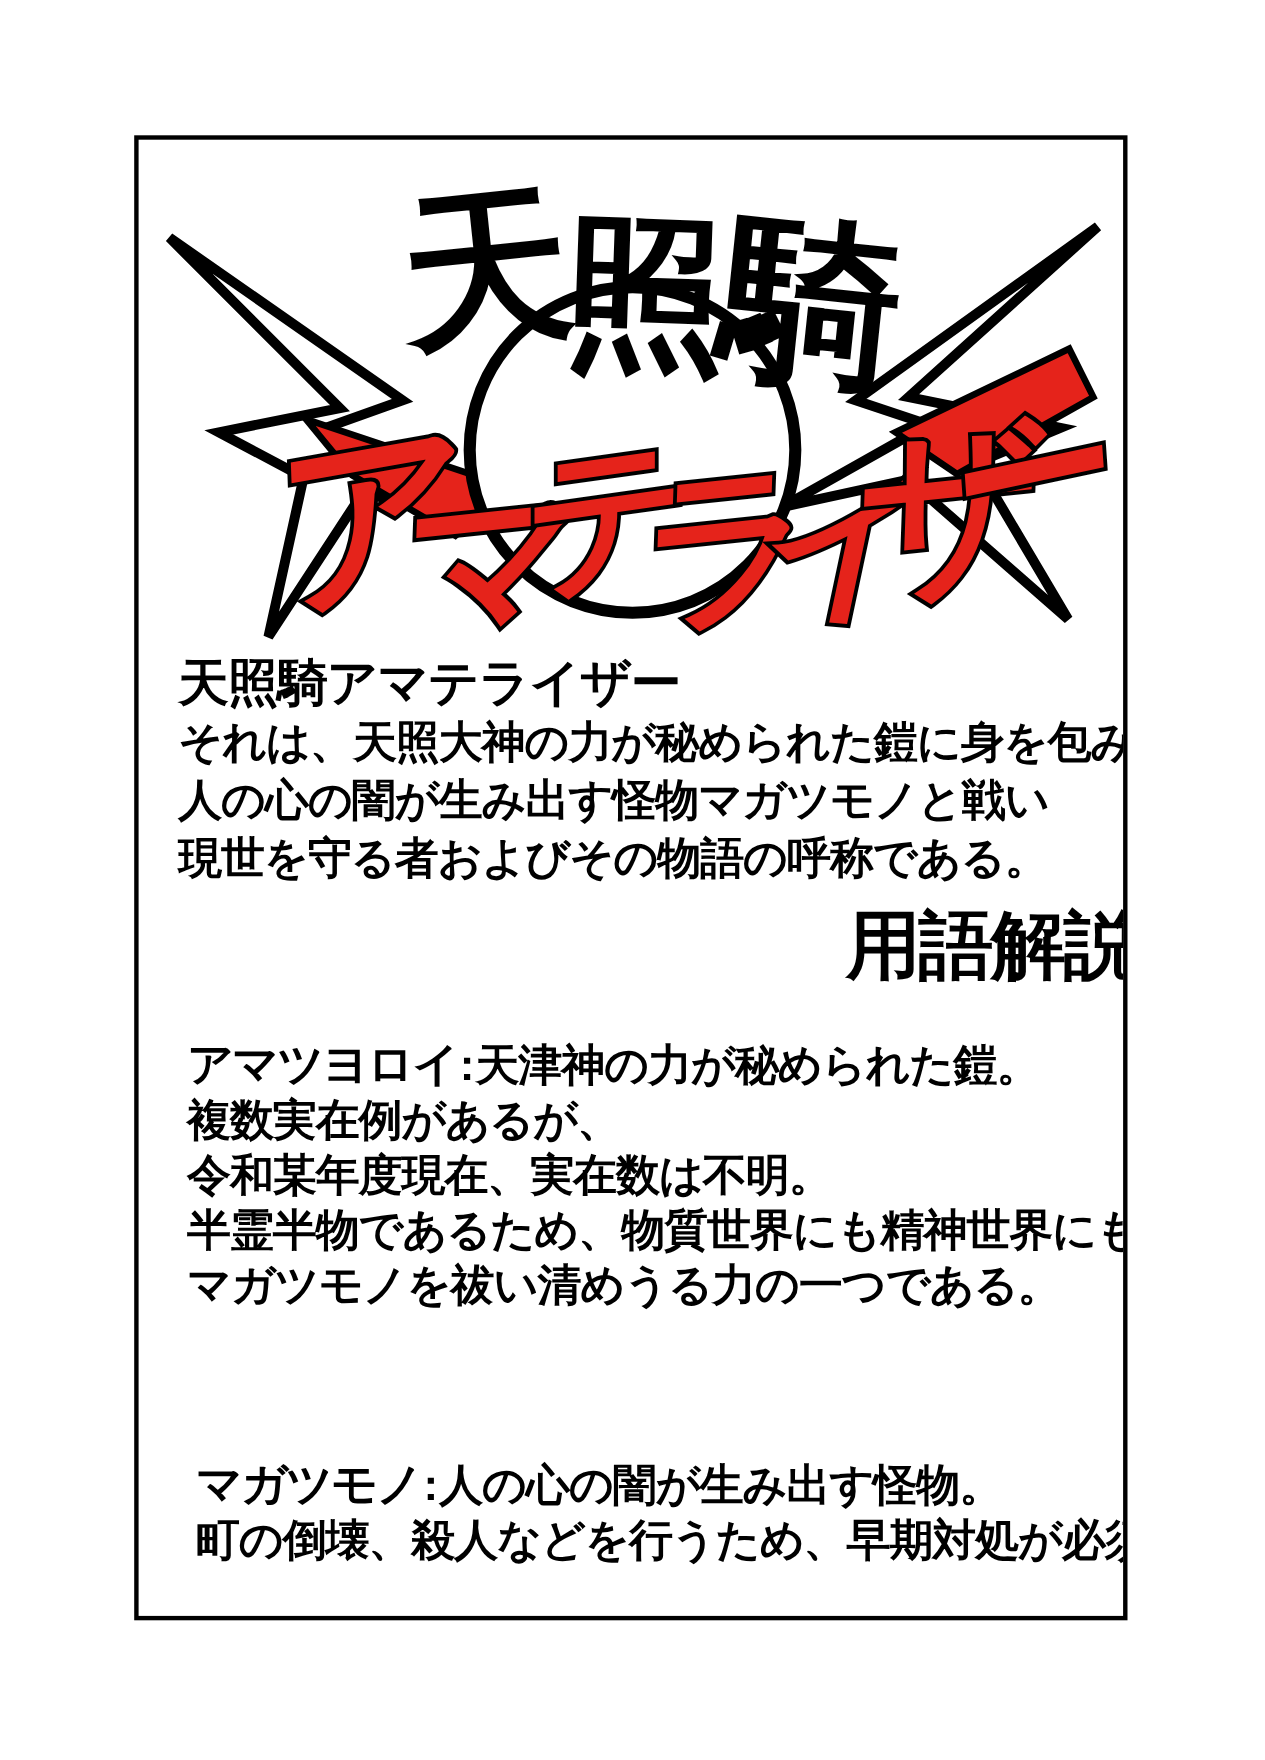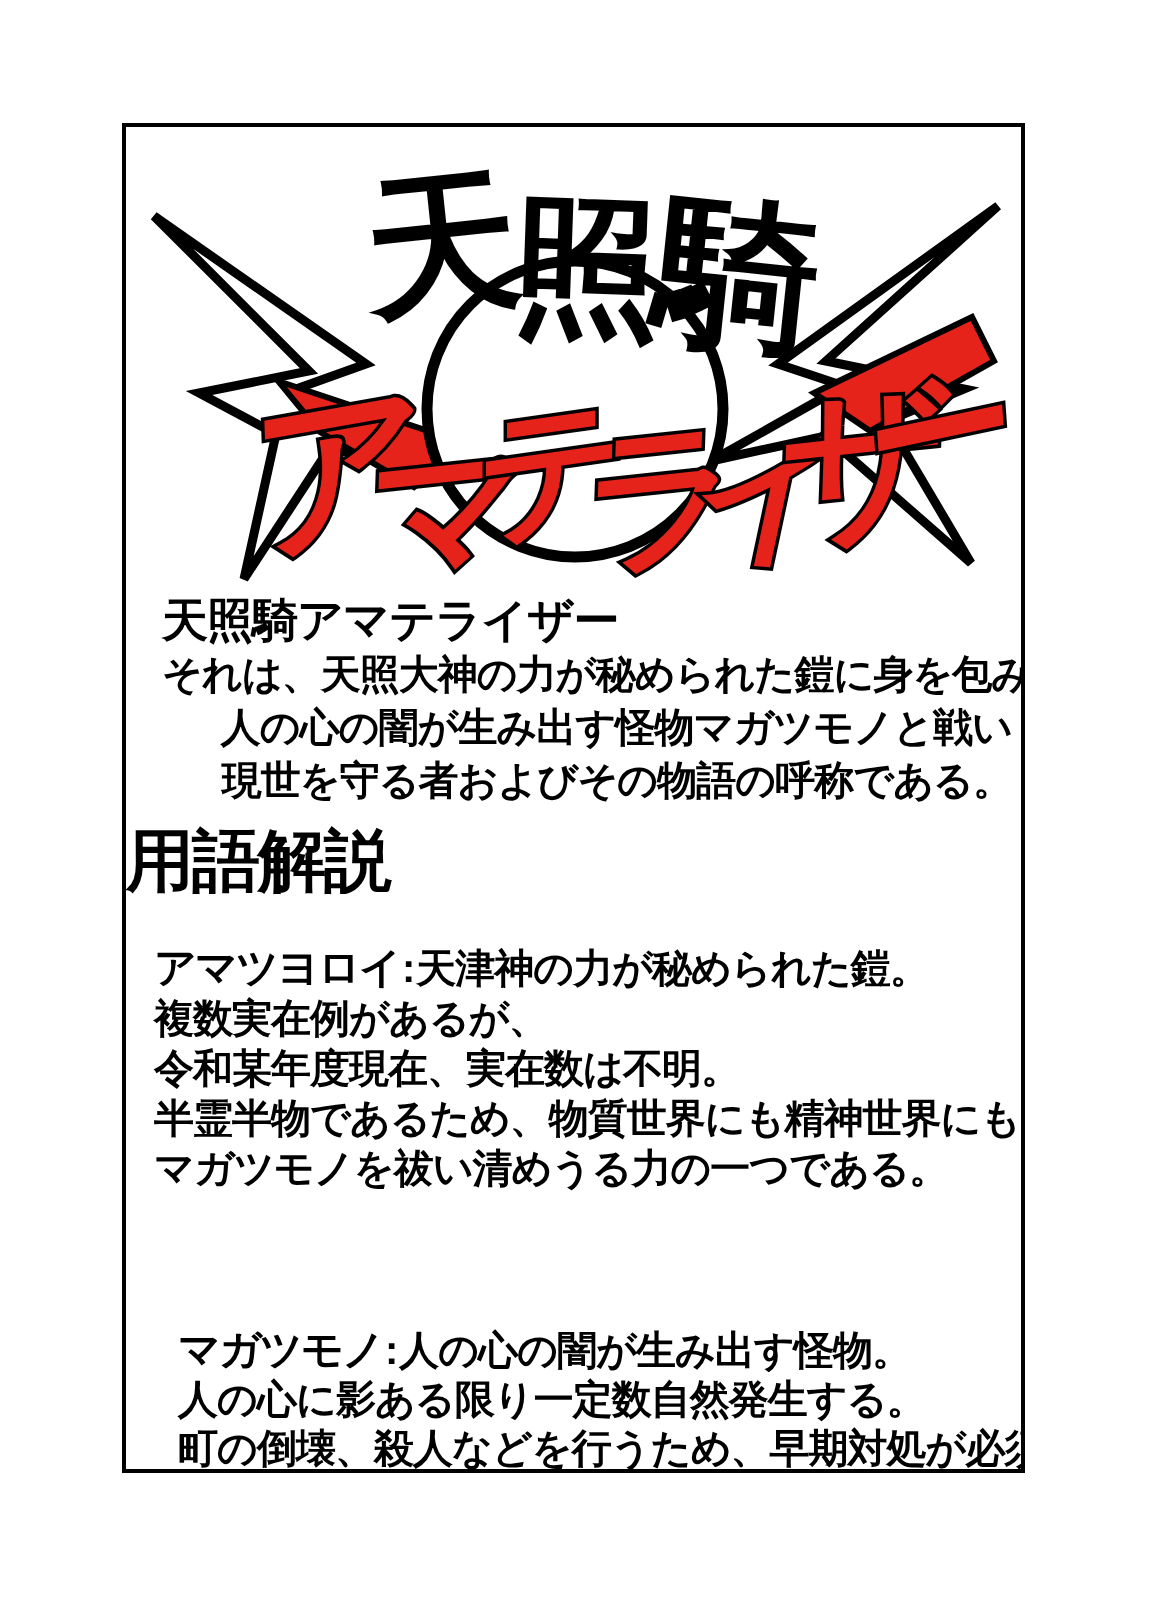--- a/index.html
+++ b/index.html
@@ -52,42 +52,41 @@
     width: 850px;
   }
   .intro-heading {
     font-size: 46px;
     line-height: 50px;
     letter-spacing: -1px;
     white-space: nowrap;
   }
   .intro-lines {
     margin-top: 3px;
-    text-align: right;
   }
   .body-line {
     font-size: 40px;
     line-height: 53px;
     letter-spacing: -1px;
     white-space: nowrap;
   }
   .goyo-heading {
     position: absolute;
-    left: 0;
+    left: 12px;
     top: 698px;
     width: 895px;
-    text-align: left;
+    text-align: right;
     font-size: 68px;
     line-height: 70px;
     letter-spacing: -2px;
     white-space: nowrap;
   }
   .glossary-1 {
     position: absolute;
-    left: 28px;
+    left: 44px;
     top: 816px;
     width: 860px;
   }
   .glossary-1 .body-line { line-height: 50px; }
   .glossary-2 {
     position: absolute;
     left: 52px;
     top: 1198px;
     width: 860px;
   }
@@ -169,18 +168,17 @@
       <div class="body-line">複数実在例があるが、</div>
       <div class="body-line">令和某年度現在、実在数は不明。</div>
       <div class="body-line">半霊半物であるため、物質世界にも精神世界にも</div>
       <div class="body-line">マガツモノを祓い清めうる力の一つである。</div>
     </div>
 
     <div class="glossary-2 mincho">
       <div class="body-line">
         <span class="term">マガツモノ</span><span class="sep">:</span><span>人の心の闇が生み出す怪物。</span>
       </div>
-      <div class="body-line">人の心に影ある限り一定数自然発生する。</div>
       <div class="body-line">町の倒壊、殺人などを行うため、早期対処が必須。</div>
     </div>
 
   </div>
 </div>
 
 </body></html>

